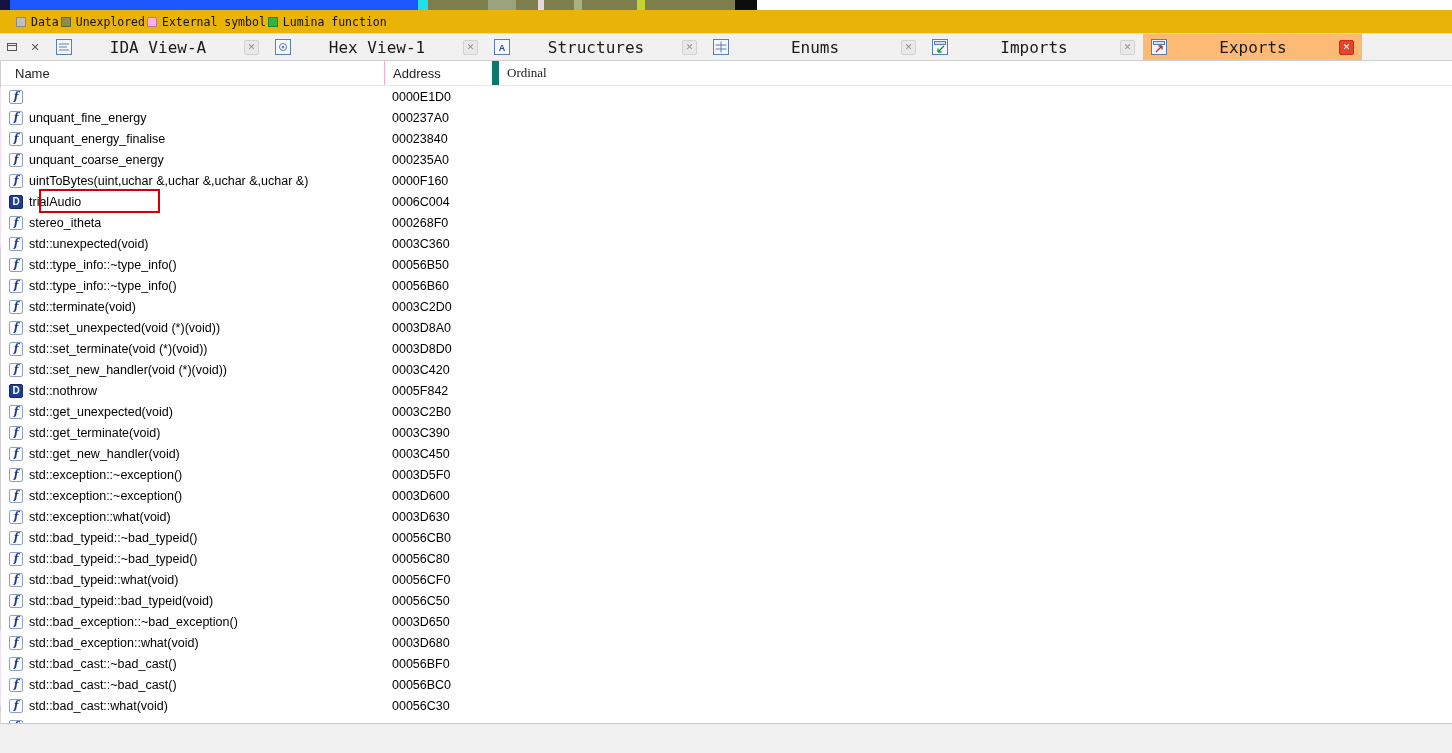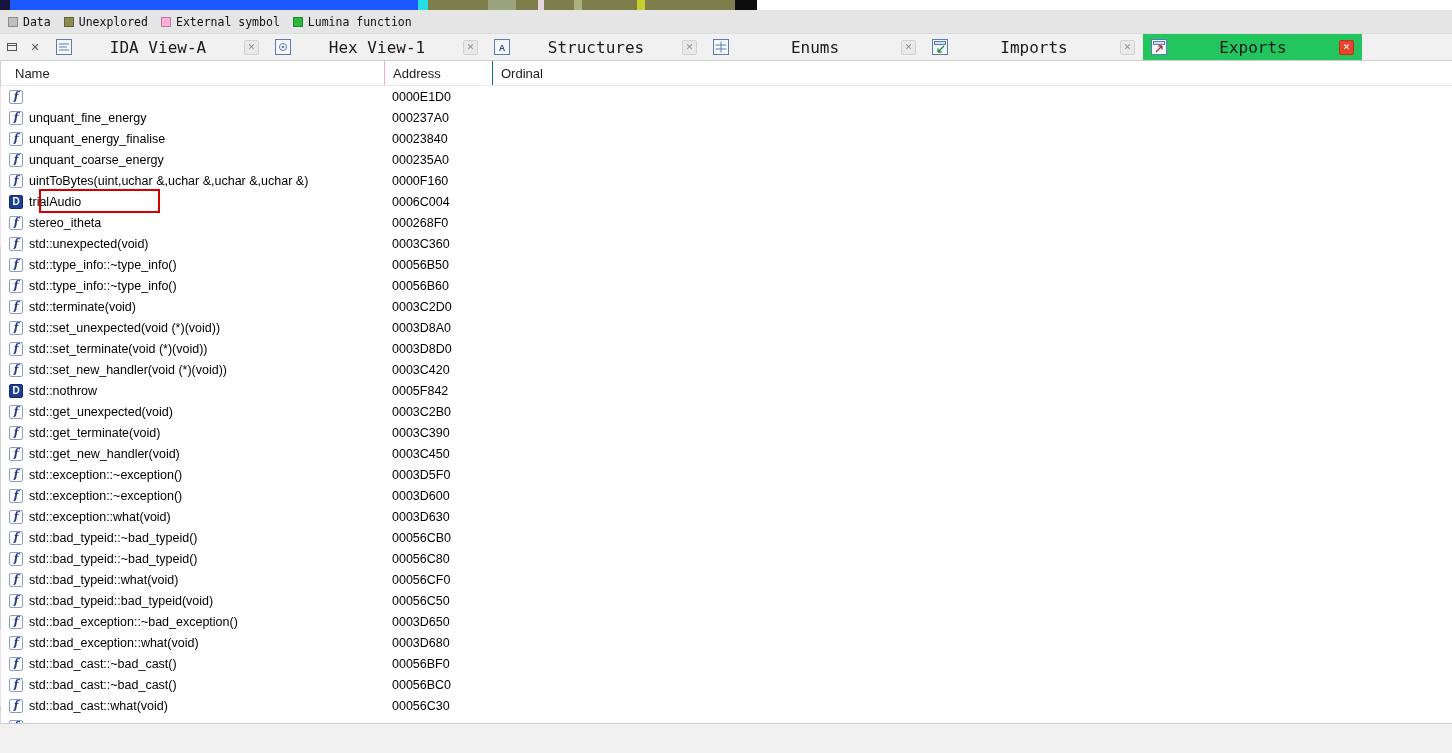--- a/index.html
+++ b/index.html
@@ -9,38 +9,38 @@
     font-family: "Liberation Sans", sans-serif;
   }
   body { position: relative; }
 
   
   .navband { display: flex; height: 10px; width: 100%; }
   .navband .seg { height: 100%; flex: none; }
 
   
   .legend {
-    height: 23px; display: flex; align-items: center; gap: 13px;
-    padding-left: 8px; background: #e5e5e5;
+    height: 23px; display: flex; align-items: center; gap: 2px;
+    padding-left: 16px; background: #eab308;
     font-family: "DejaVu Sans Mono", monospace; font-size: 11.5px; color: #111;
   }
   .legend-item { display: inline-flex; align-items: center; gap: 5px; }
   .swatch { width: 10px; height: 10px; border: 1px solid rgba(0,0,0,.28); display: inline-block; }
 
   
   .tabbar {
     height: 28px; background: #f1f1f1;
     border-top: 1px solid #dcdcdc; border-bottom: 1px solid #cfcfcf;
     display: flex; align-items: stretch;
   }
   .dock-controls { width: 48px; display: flex; align-items: center; gap: 9px; padding-left: 5px; flex: none; }
   .dock-btn { width: 14px; height: 14px; display: flex; align-items: center; justify-content: center; color: #555; font-size: 11px; }
   .tabs { flex: 1; display: flex; }
   .tab { width: 219px; flex: none; display: flex; align-items: center; padding: 0 8px; gap: 6px; }
-  .tab.active { background: #22c55e; }
+  .tab.active { background: #fdba74; }
   .tab-icon { width: 16px; height: 16px; flex: none; display: flex; }
   .tab-label { flex: 1; text-align: center; font-family: "DejaVu Sans Mono", monospace; font-size: 16px; color: #1a1a1a; white-space: nowrap; overflow: hidden; }
   .tab-close {
     width: 15px; height: 15px; flex: none; border-radius: 2px;
     background: #e9e9e9; border: 1px solid #d2d2d2; color: #8f8f8f;
     font-size: 9px; line-height: 13px; text-align: center;
   }
   .tab.active .tab-close { background: #e8432c; border-color: #c03018; color: #fff; }
 
   
@@ -51,21 +51,21 @@
   .pb2 { top: 569px; height: 76px; }
   .gray-block { position: absolute; left: 0; top: 651px; width: 22px; height: 11px; background: #dadada; }
   .gap-col { width: 17px; position: relative; background: #fff; flex: none; }
   .splitter-grip { position: absolute; left: 7px; top: 45px; width: 2px; height: 24px; background: #777; }
 
   .table-area { flex: 1; border-left: 1px solid #cfcfcf; display: flex; flex-direction: column; background: #fff; overflow: hidden; }
   .thead { height: 25px; display: flex; align-items: stretch; font-size: 13px; color: #202020; border-bottom: 1px solid #e8e8e8; flex: none; }
   .th { padding-left: 8px; display: flex; align-items: center; }
   .th-name { width: 383px; padding-left: 14px; flex: none; }
   .th-address { width: 108px; border-left: 1px solid #f9a8d4; flex: none; }
-  .th-ordinal { flex: 1; border-left: 1px solid #0f766e; }
+  .th-ordinal { flex: 1; border-left: 7px solid #0f766e; font-family: Liberation Serif, serif; }
 
   .rows { flex: 1; overflow: hidden; position: relative; }
   .row { height: 21px; display: flex; align-items: center; font-size: 12.5px; color: #000; background: #fff; }
   .cell-name { width: 383px; flex: none; display: flex; align-items: center; padding-left: 8px; gap: 6px; white-space: nowrap; overflow: hidden; }
   .cell-address { width: 108px; flex: none; padding-left: 8px; white-space: nowrap; }
   .cell-ordinal { flex: 1; }
 
   .badge {
     width: 14px; height: 14px; flex: none; border-radius: 2px; font-size: 10px;
     display: flex; align-items: center; justify-content: center;

